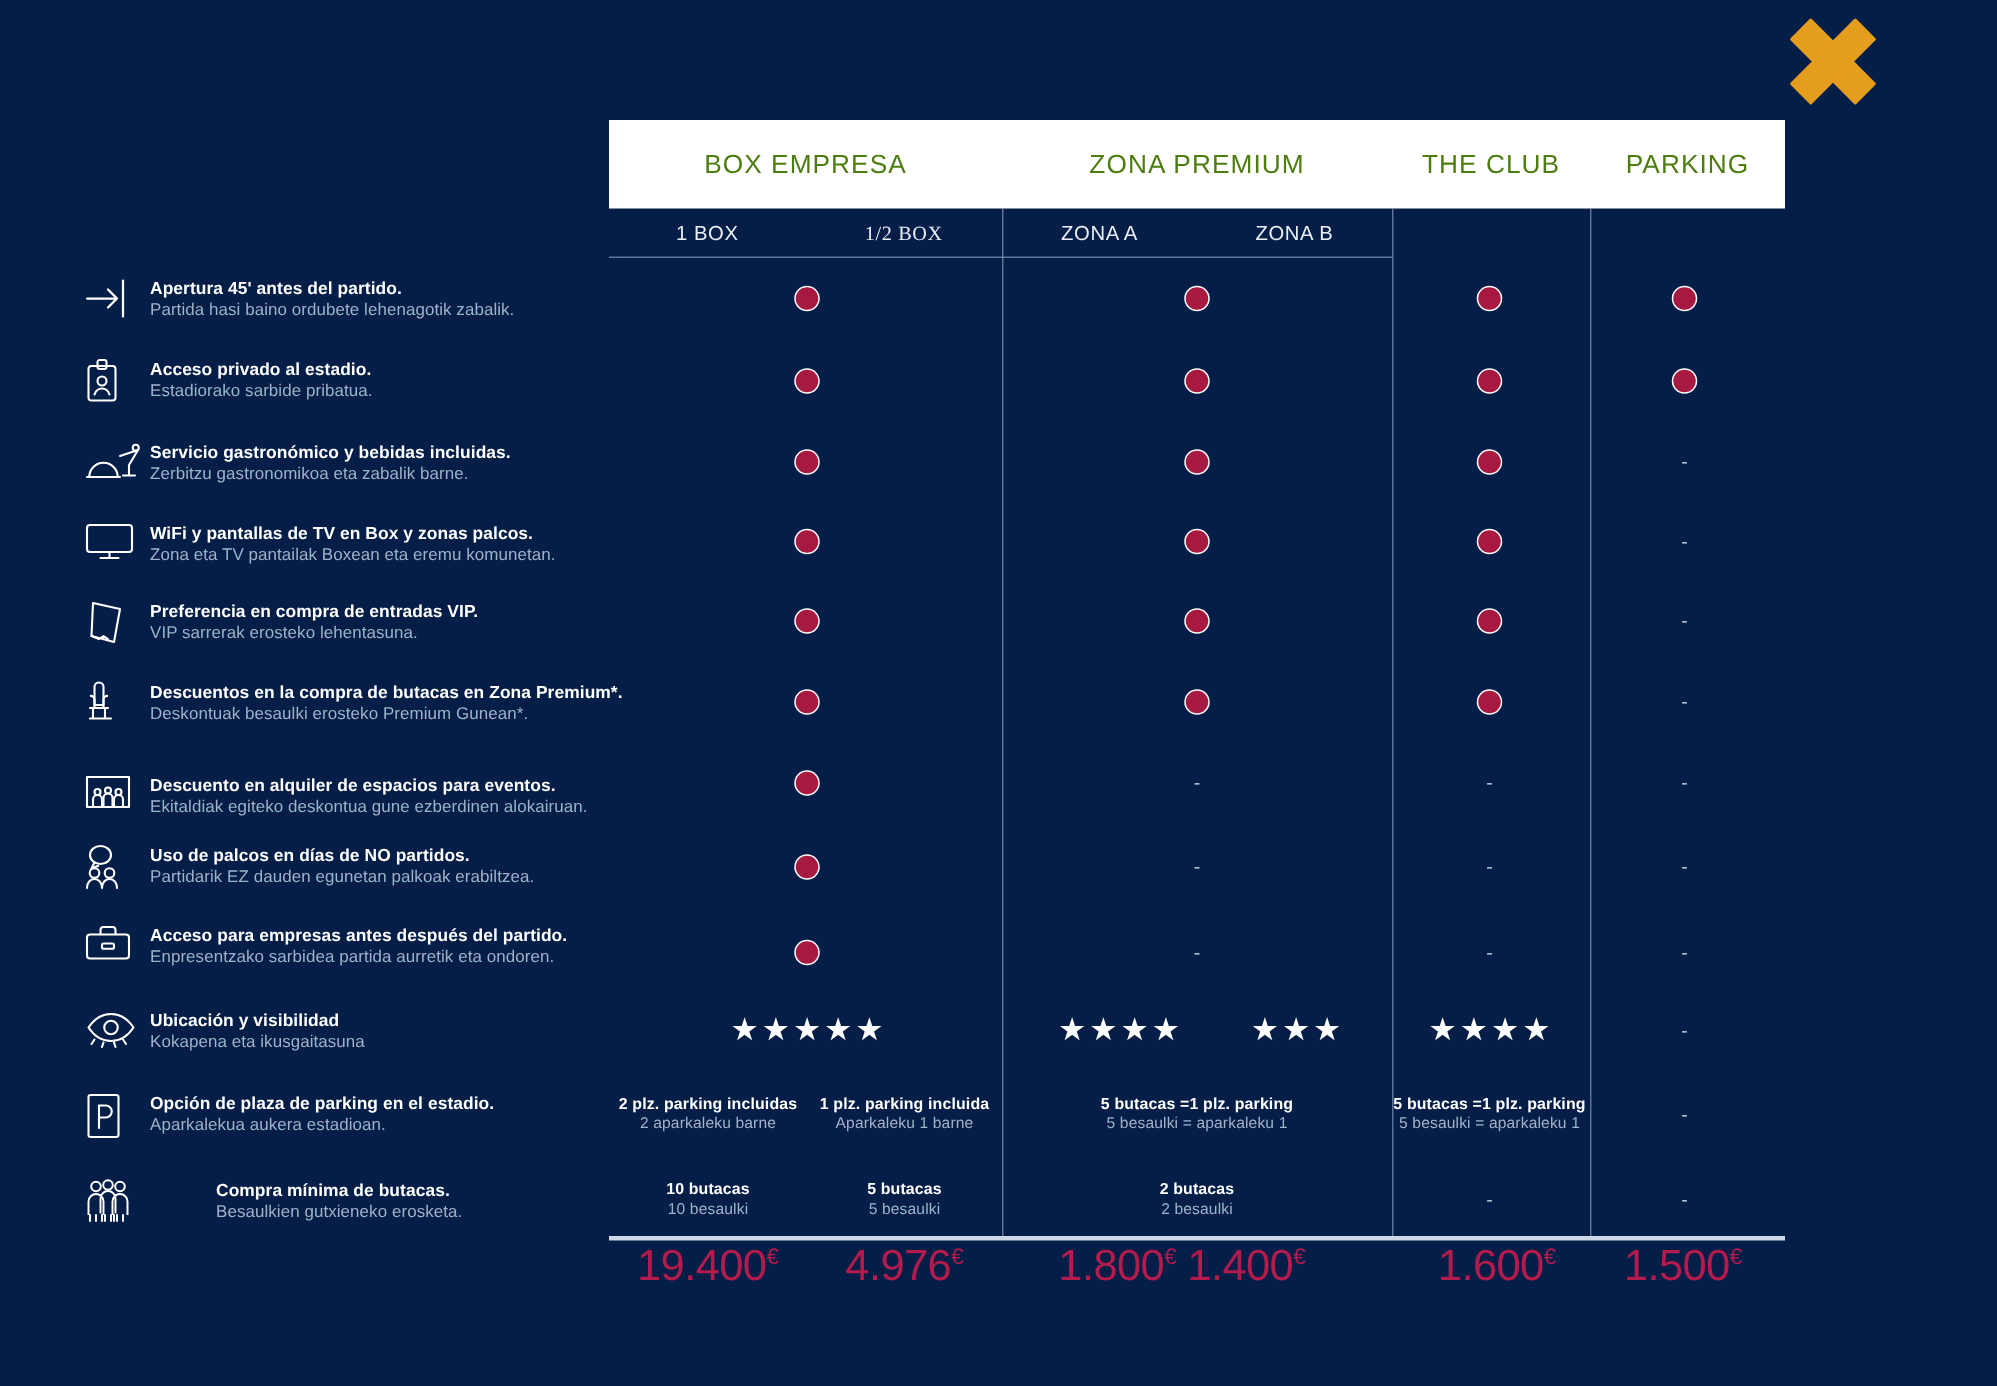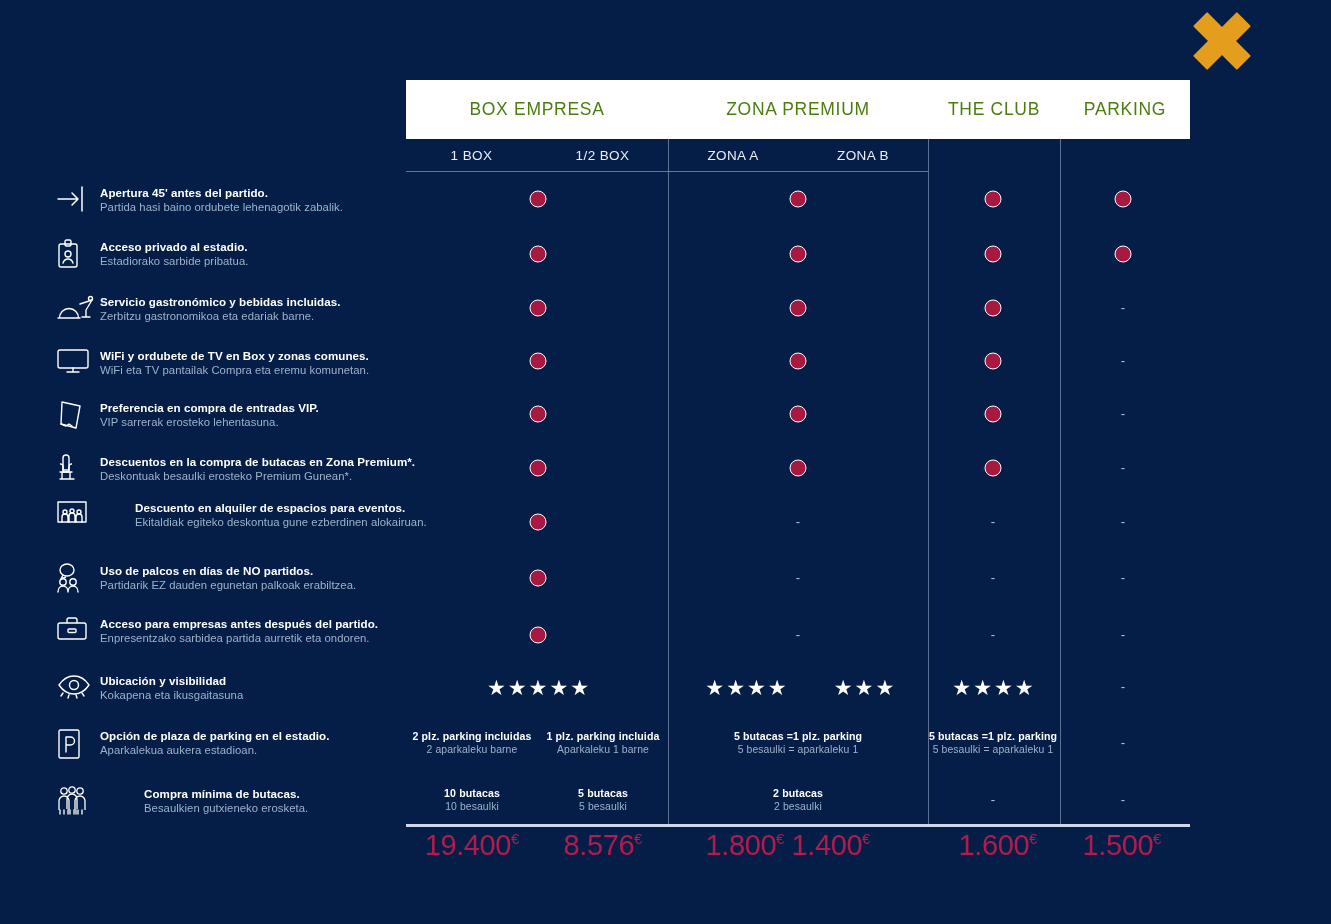--- a/index.html
+++ b/index.html
@@ -77,21 +77,21 @@
   }
   .sh-cell {
     display: flex;
     align-items: center;
     justify-content: center;
     color: #e9eef5;
     font-size: 13.5px;
     letter-spacing: 0.4px;
   }
   .sh-cell.q1 { width: 131px; }
-  .sh-cell.q2 { width: 131px; }
+  .sh-cell.q2 { width: 131px; font-family: Liberation Serif, serif; }
   .sh-cell.q3 { width: 130px; text-align: center; }
   .sh-cell.q4 { width: 130px; }
   .sh-cell.q5 { width: 132px; }
   .sh-cell.q6 { width: 130px; }
 
   
   .sub-rule {
     position: absolute;
     top: 171px;
     height: 1px;
@@ -294,34 +294,34 @@
     <div class="feature" style="top:294px;">
       <div class="feat-icon">
         <svg width="38" height="30" viewBox="0 0 38 30" fill="none" stroke="#ffffff" stroke-width="1.4">
           <path d="M2 24h22M3.5 24a9.5 9.5 0 0 1 19 0" stroke-linecap="round"></path>
           <path d="M24 10l12-4-6 10v7M26 23h8" stroke-linecap="round" stroke-linejoin="round"></path>
           <circle cx="34.5" cy="4.5" r="2"></circle>
         </svg>
       </div>
       <div class="feat-text">
         <div class="feat-es">Servicio gastronómico y bebidas incluidas.</div>
-        <div class="feat-eu">Zerbitzu gastronomikoa eta edariak barne.</div>
+        <div class="feat-eu">Zerbitzu gastronomikoa eta zabalik barne.</div>
       </div>
     </div>
 
     <div class="feature" style="top:348px;">
       <div class="feat-icon">
         <svg width="34" height="26" viewBox="0 0 34 26" fill="none" stroke="#ffffff" stroke-width="1.4">
           <rect x="2" y="2" width="30" height="18" rx="2"></rect>
           <path d="M17 20v4M11 24h12" stroke-linecap="round"></path>
         </svg>
       </div>
       <div class="feat-text">
-        <div class="feat-es">WiFi y ordubete de TV en Box y zonas comunes.</div>
-        <div class="feat-eu">WiFi eta TV  pantailak Compra eta eremu komunetan.</div>
+        <div class="feat-es">WiFi y pantallas de TV en Box y zonas palcos.</div>
+        <div class="feat-eu">Zona eta TV  pantailak Boxean eta eremu komunetan.</div>
       </div>
     </div>
 
     <div class="feature" style="top:400px;">
       <div class="feat-icon">
         <svg width="28" height="30" viewBox="0 0 28 30" fill="none" stroke="#ffffff" stroke-width="1.4">
           <path d="M6 2l18 4-4 22-15-4z" stroke-linejoin="round"></path>
           <path d="M5 24l5 2 3-2 3 2" stroke-linecap="round" stroke-linejoin="round"></path>
         </svg>
       </div>
@@ -338,21 +338,21 @@
           <path d="M4 10a2.5 2.5 0 0 1 3 2.5V18h6v-5.5a2.5 2.5 0 0 1 3-2.5" stroke-linejoin="round"></path>
           <path d="M4 18h12M6 18v7M14 18v7M4 25h14" stroke-linecap="round"></path>
         </svg>
       </div>
       <div class="feat-text">
         <div class="feat-es">Descuentos en la compra de butacas en Zona Premium*.</div>
         <div class="feat-eu">Deskontuak besaulki erosteko Premium Gunean*.</div>
       </div>
     </div>
 
-    <div class="feature" style="top:500px;gap:35px;">
+    <div class="feature" style="top:516px;">
       <div class="feat-icon">
         <svg width="32" height="26" viewBox="0 0 32 26" fill="none" stroke="#ffffff" stroke-width="1.4">
           <path d="M2 2h28v20H2z" stroke-linejoin="round"></path>
           <circle cx="9" cy="12" r="2"></circle>
             <circle cx="16" cy="11" r="2"></circle>
             <circle cx="23" cy="12" r="2"></circle>
           <path d="M6 22v-5a3 3 0 0 1 6 0v5M13 22v-6a3 3 0 0 1 6 0v6M20 22v-5a3 3 0 0 1 6 0v5" stroke-linecap="round"></path>
         </svg>
       </div>
       <div class="feat-text">
@@ -582,19 +582,19 @@
   <div class="txtcell" style="left:798px; top:800px;">
     <div class="es">2 butacas</div>
     <div class="eu">2 besaulki</div>
   </div>
   <div class="dash" style="left:993px; top:800px;">-</div>
   <div class="dash" style="left:1123px; top:800px;">-</div>
 
   <div class="price-rule"></div>
 
   <div class="price" style="left:472px; top:845px;"><span>19.400</span><span class="cur">€</span></div>
-  <div class="price" style="left:603px; top:845px;"><span>8.576</span><span class="cur">€</span></div>
+  <div class="price" style="left:603px; top:845px;"><span>4.976</span><span class="cur">€</span></div>
   <div class="price" style="left:745px; top:845px;"><span>1.800</span><span class="cur">€</span></div>
   <div class="price" style="left:831px; top:845px;"><span>1.400</span><span class="cur">€</span></div>
   <div class="price" style="left:998px; top:845px;"><span>1.600</span><span class="cur">€</span></div>
   <div class="price" style="left:1122px; top:845px;"><span>1.500</span><span class="cur">€</span></div>
 
 </div>
 
 </body></html>

